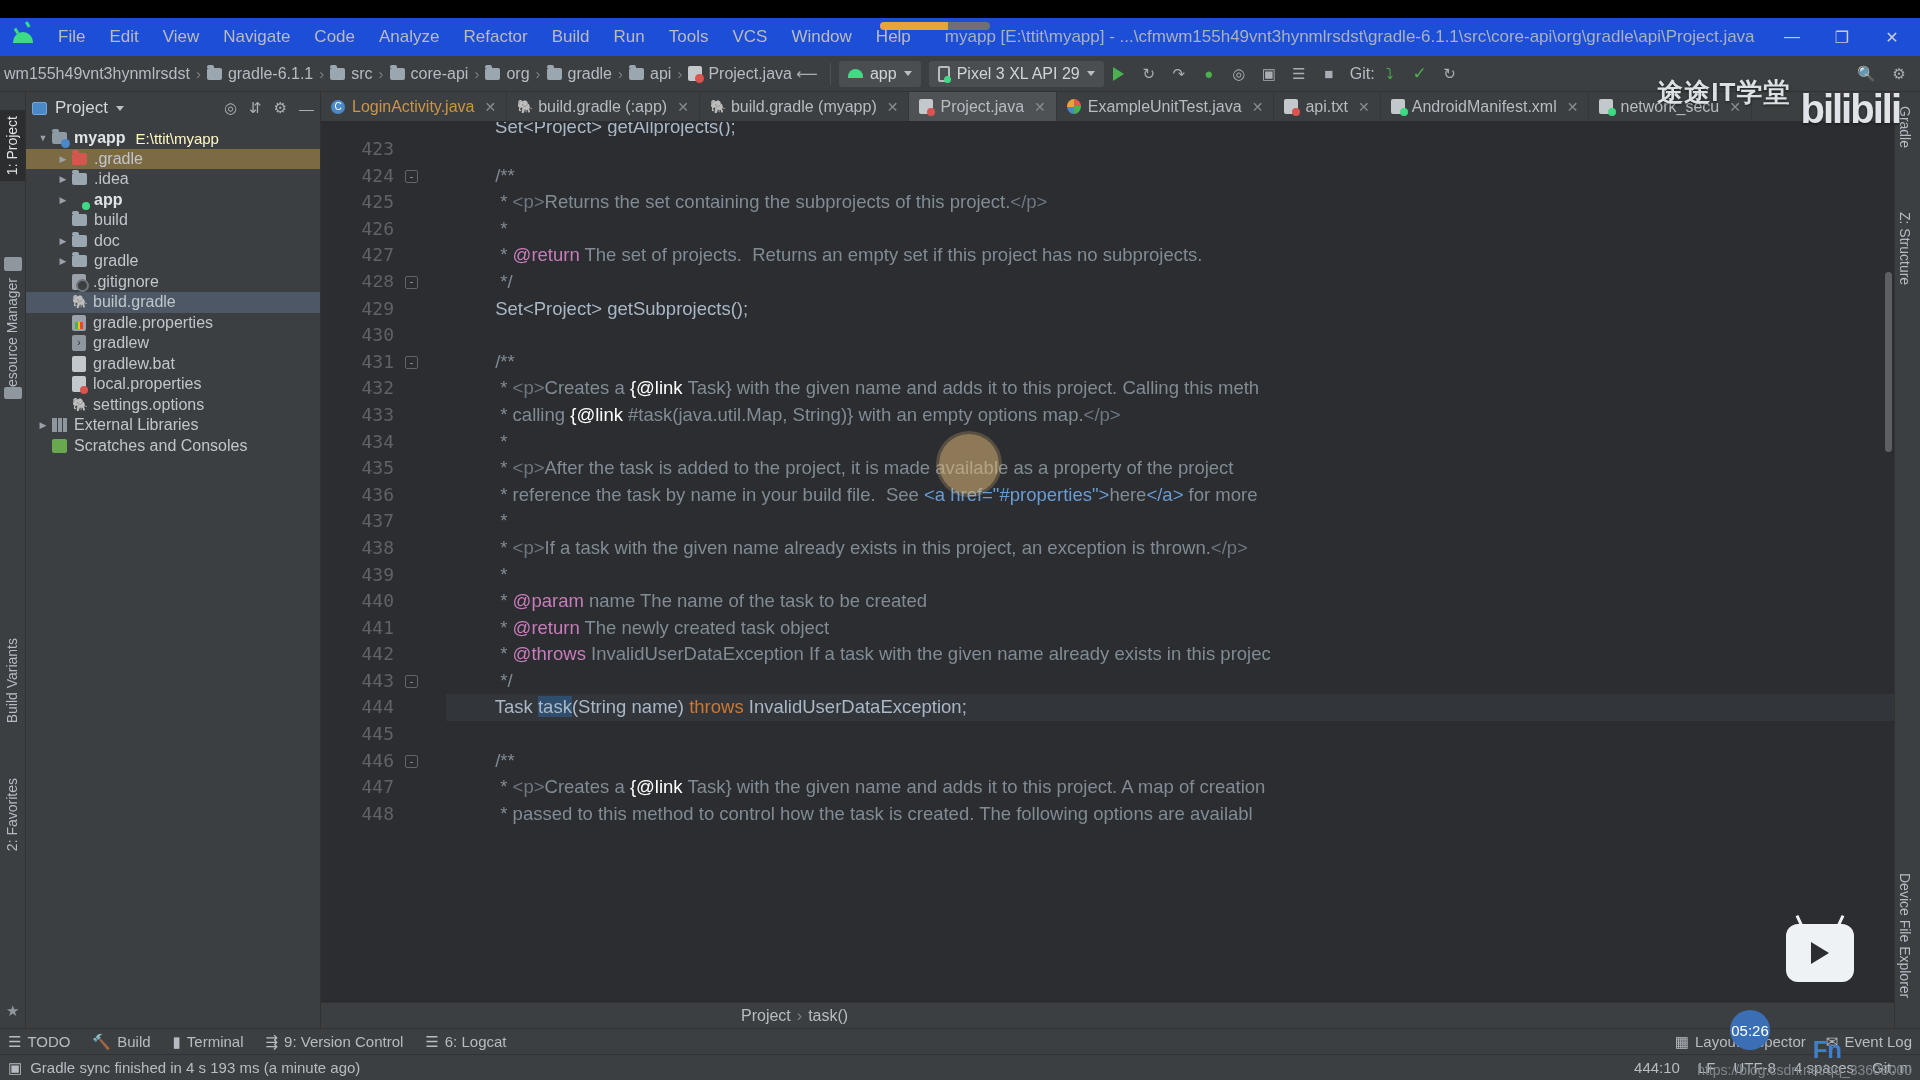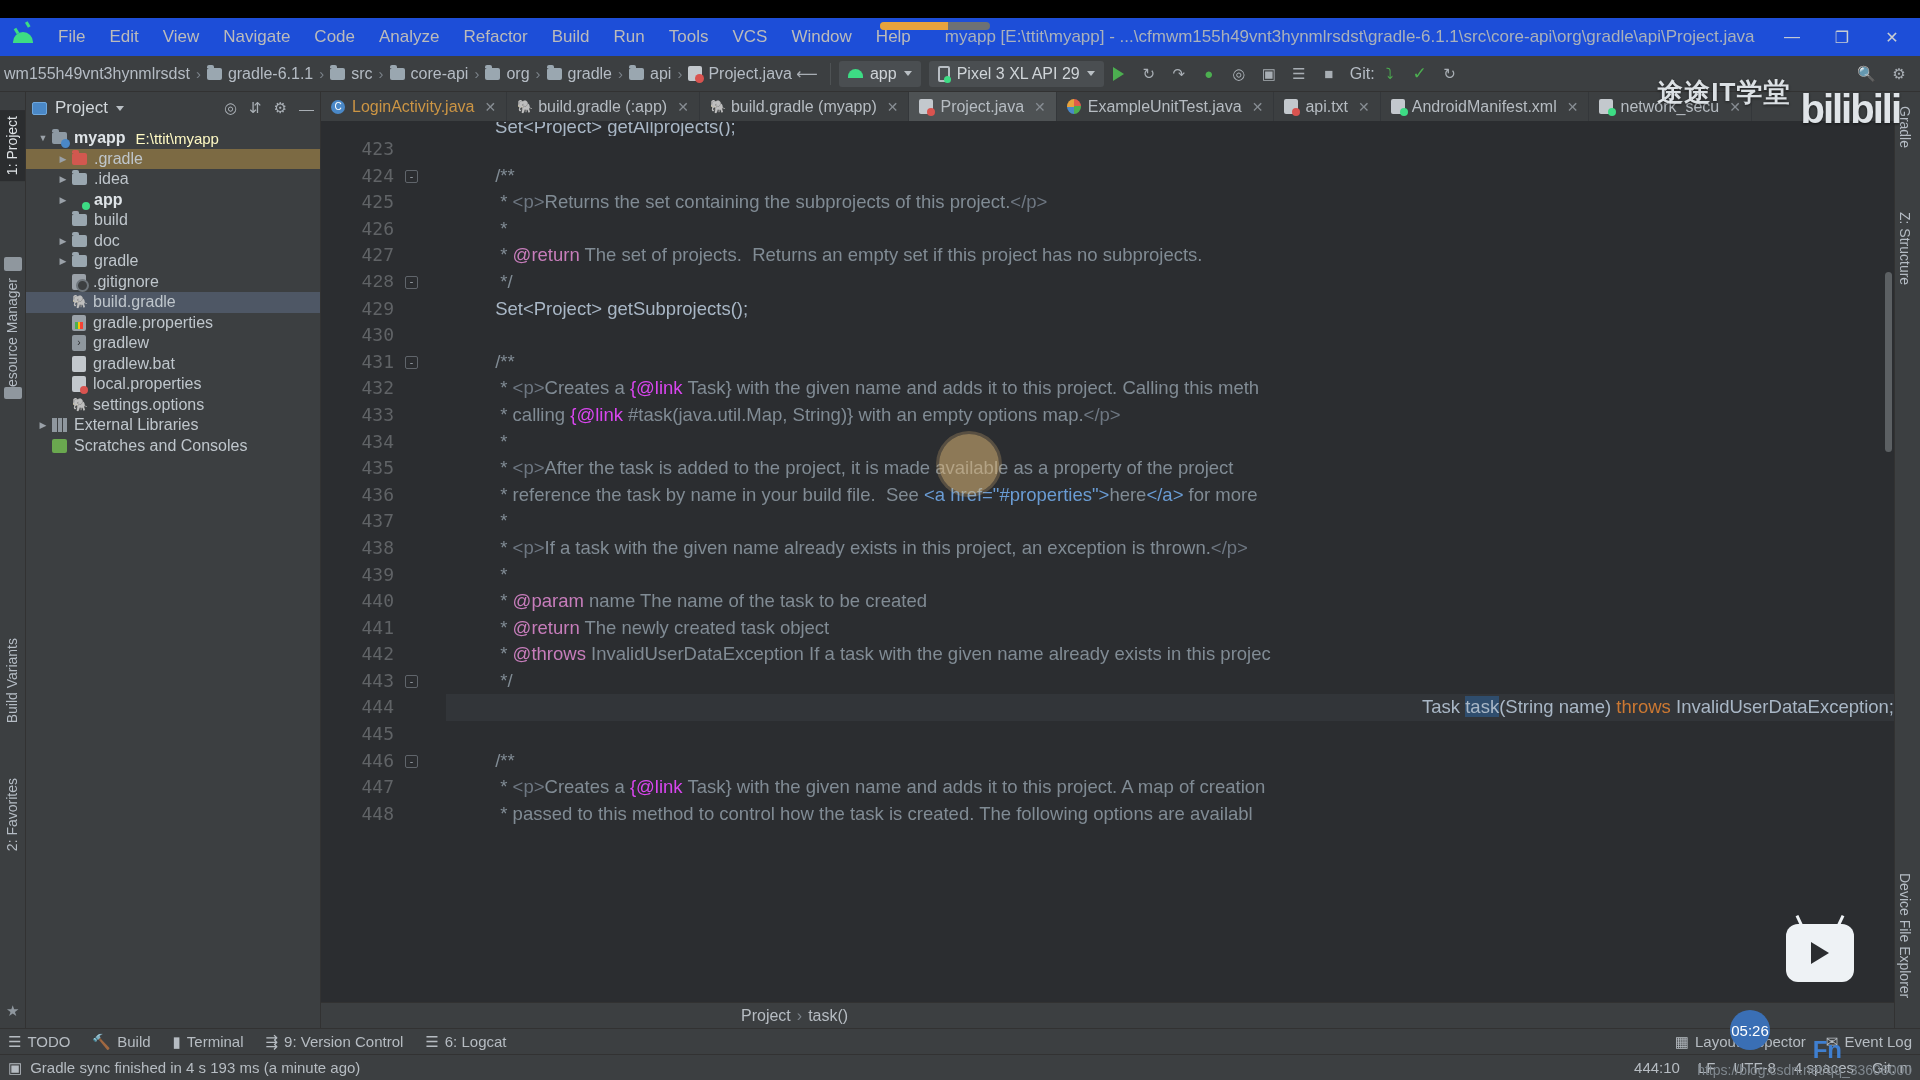--- a/index.html
+++ b/index.html
@@ -112,27 +112,27 @@
   .tabic.xml { background:#c3c8cd; }
   .tabic.xml:after{content:"";position:absolute;right:-3px;bottom:-2px;width:8px;height:8px;border-radius:50%;background:#3ddc84;}
   .tab.orange { color:#cc9544; }
 
   .edwrap { flex:1; display:flex; position:relative; overflow:hidden; background:#2b2d30;}
   .gutter { width:125px; background:#2b2d30; position:relative; flex:0 0 auto;}
   .gutter .ln { height:26.6px; line-height:26.6px; text-align:right; padding-right:52px; color:#606366; font-size:18px; font-family:"DejaVu Sans Mono", monospace;}
   .fold { position:absolute; right:28px; width:13px; height:13px; border:1px solid #60656b; border-radius:2px; color:#9aa1a8; font-size:10px; line-height:11px; text-align:center;}
   .code { flex:1; position:relative; font-family:Liberation Sans, sans-serif; font-size:18.5px; line-height:26.6px; color:#a9b7c6; white-space:pre; overflow:hidden;}
   .code .ln-row { height:26.6px; padding-left:8px; }
-  .code .ln-row.cur { background:#323539;text-align:right; }
+  .code .ln-row.cur { background:#323539; }
   .cmt { color:#808b94; }
   .tag { color:#6e7782; }
   .doctag { color:#c77dbb; }
   .kw { color:#cc7832; }
   .typ { color:#a9b7c6; }
-  .lnk { color:#d946ef; }
+  .lnk { color:#ffffff; }
   .href { color:#6a9cd4; }
   .sel { background:#2f4d6d; }
 
   .vscroll { position:absolute; right:2px; top:150px; width:7px; height:180px; background:#5c6063; border-radius:4px;}
 
   
   .blob { position:absolute; width:60px; height:60px; border-radius:50%; background:rgba(222,184,120,.55); box-shadow:0 0 0 3px rgba(222,184,120,.25);}
   .blob2{ position:absolute; width:40px;height:40px;border-radius:50%; background:#3a6fb5; color:#fff; font-size:15px; display:flex;align-items:center;justify-content:center;}
   .playbadge{ position:absolute; width:68px;height:58px;border-radius:12px;background:#eef2f5; display:flex;align-items:center;justify-content:center;}
   .playbadge:before{content:"";position:absolute;top:-9px;left:12px;width:3px;height:12px;background:#eef2f5;transform:rotate(-25deg);}

